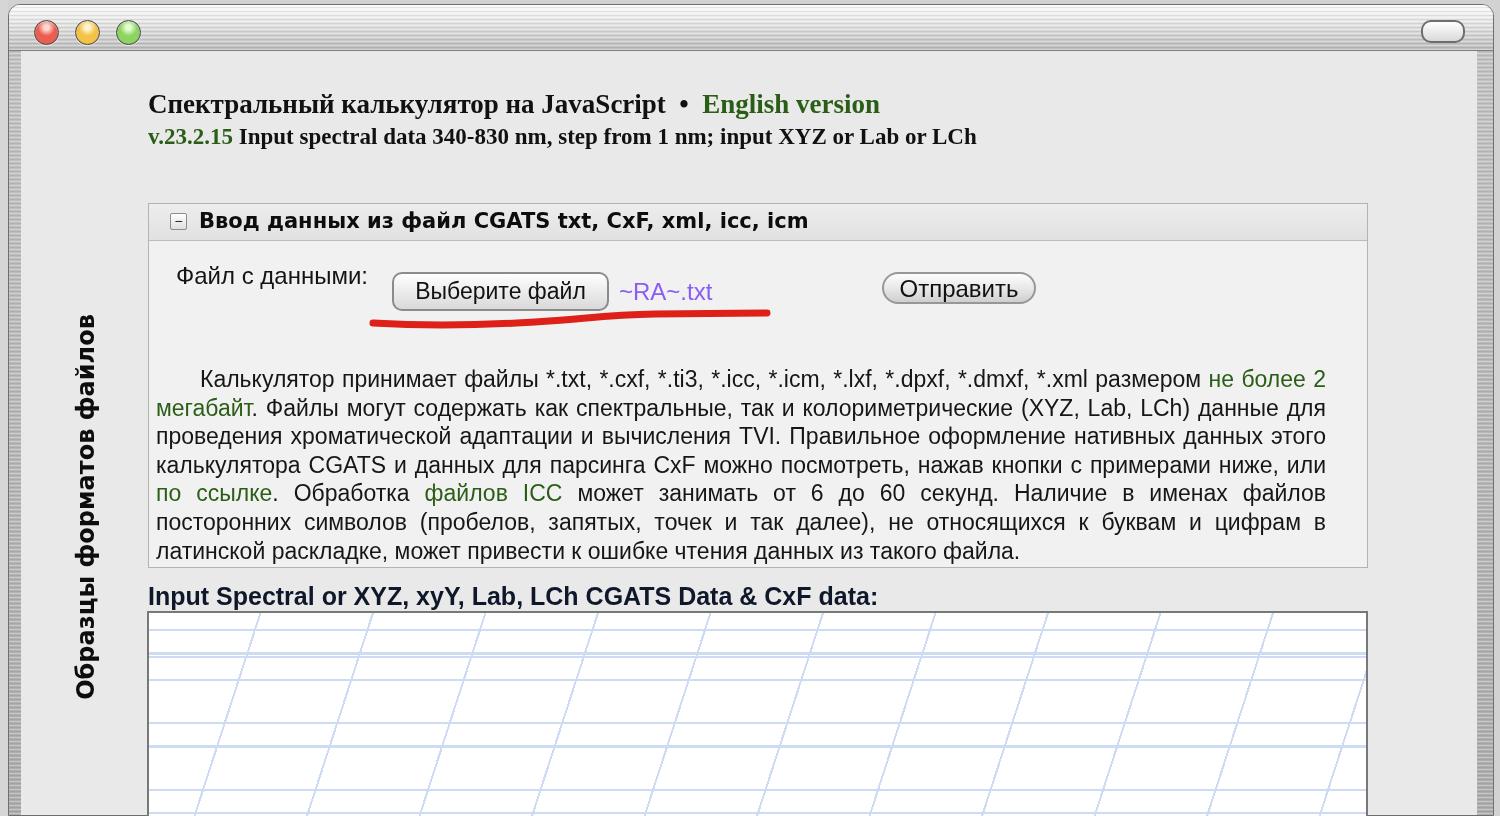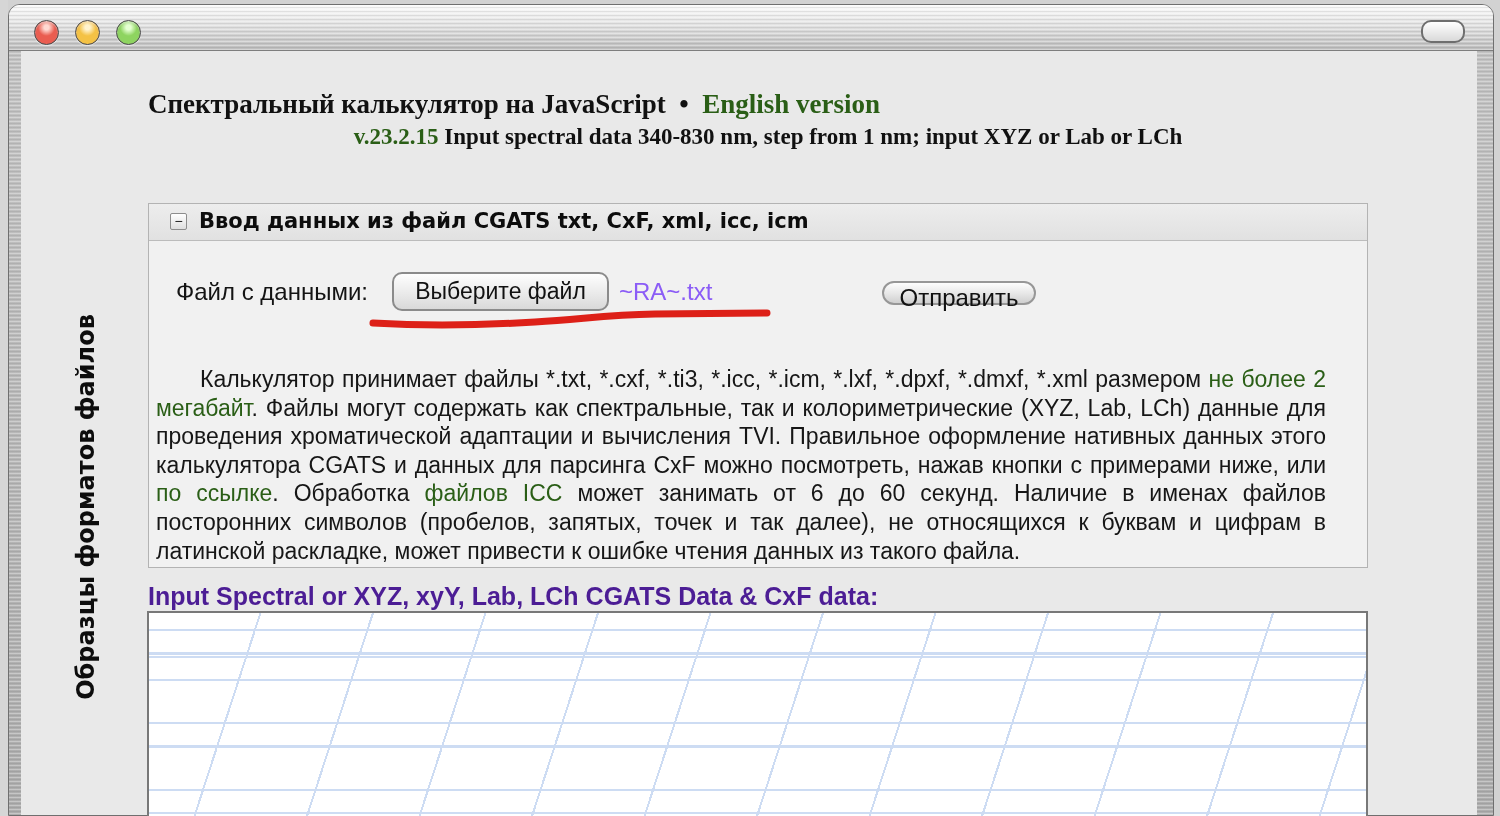--- a/index.html
+++ b/index.html
@@ -29,52 +29,52 @@
   #content{position:absolute;left:12px;right:16px;top:46px;bottom:0;background:#e9e9e9;}
   
   #outer-left{position:absolute;left:0;top:0;width:8px;height:816px;background:#d6d6d6;}
 
   
   #page{position:absolute;left:0;top:0;width:1500px;height:816px;}
   #side-label{position:absolute;left:86px;top:507px;transform:translate(-50%,-50%) rotate(-90deg);
               white-space:nowrap;font-family:"DejaVu Sans",sans-serif;font-weight:bold;font-size:24px;color:#0d0d0d;}
   #hdr{position:absolute;left:148px;top:88px;width:1240px;font-family:Liberation Serif, serif;font-weight:bold;}
   #hdr .l1{font-size:27px;line-height:33px;white-space:nowrap;}
-  #hdr .l2{font-size:23px;line-height:31px;white-space:nowrap;text-align:center;}
+  #hdr .l2{font-size:23px;line-height:31px;white-space:nowrap;}
   .green{color:#2a5e16;}
   a.glink{color:#2a5e16;text-decoration:none;cursor:pointer;}
   
   #panel{position:absolute;left:148px;top:203px;width:1220px;height:365px;box-sizing:border-box;
          border:1px solid #b3b3b3;background:#f1f1f1;}
   #panel-hdr{position:relative;height:36px;border-bottom:1px solid #bcbcbc;
              background:linear-gradient(180deg,#ededed,#e1e1e1);cursor:pointer;}
   #collapse{position:absolute;left:21px;top:9px;width:17px;height:17px;box-sizing:border-box;
             border:1px solid #8d8d8d;border-radius:2px;background:linear-gradient(180deg,#ffffff,#dedede);
             font-size:14px;line-height:14px;text-align:center;color:#222;}
   #panel-title{position:absolute;left:50px;top:5px;font-family:"DejaVu Sans",sans-serif;
                font-weight:bold;font-size:21px;color:#0d0d0d;}
   
-  #file-label{position:absolute;left:27px;top:74px;font-size:24px;color:#141414;}
+  #file-label{position:absolute;left:27px;top:58px;font-size:24px;color:#141414;}
   #choose-btn{position:absolute;left:243px;top:68px;width:217px;height:39px;box-sizing:border-box;
               border:2px solid #8b8b8b;border-radius:10px;font-size:23px;color:#111;
               background:linear-gradient(180deg,#fefefe,#eaeaea 55%,#d9d9d9);
               font-family:"Liberation Sans",sans-serif;}
   #file-name{position:absolute;left:470px;top:74px;font-size:24px;color:#8b5cf6;}
-  #submit-btn{position:absolute;left:733px;top:77px;width:154px;height:24px;box-sizing:border-box;
+  #submit-btn{position:absolute;left:733px;top:68px;width:154px;height:32px;box-sizing:border-box;
               border:2px solid #979797;border-radius:20px;font-size:24px;color:#111;
               background:linear-gradient(180deg,#fdfdfd,#e6e6e6 55%,#cfcfcf);
               font-family:"Liberation Sans",sans-serif;}
   
   #desc{position:absolute;left:7px;top:138px;width:1170px;font-size:23px;line-height:28.6px;
         text-align:justify;text-indent:44px;color:#161616;}
   
   #red-anno{position:absolute;left:355px;top:300px;width:430px;height:40px;pointer-events:none;}
   
   #in-heading{position:absolute;left:148px;top:582px;font-family:"Liberation Sans",sans-serif;
-              font-weight:bold;font-size:25px;color:#4c1d95;white-space:nowrap;}
+              font-weight:bold;font-size:25px;color:#0f172a;white-space:nowrap;}
   #data-textarea{position:absolute;left:147px;top:611px;width:1221px;height:230px;box-sizing:border-box;
                  border:2px solid #787878;resize:none;outline:none;
                  background-color:#ffffff;
                  background-image:
                    repeating-linear-gradient(180deg,#cddcf3 0 2px, rgba(0,0,0,0) 2px 23px, #cddcf3 23px 25px, rgba(0,0,0,0) 25px 66.5px),
                    repeating-linear-gradient(108deg, rgba(0,0,0,0) 0 105px, #cddcf3 105px 107px);
                  background-position:0 43px, 0 0;
                  font-size:20px;font-family:"Liberation Mono",monospace;}
 </style>
 </head>

